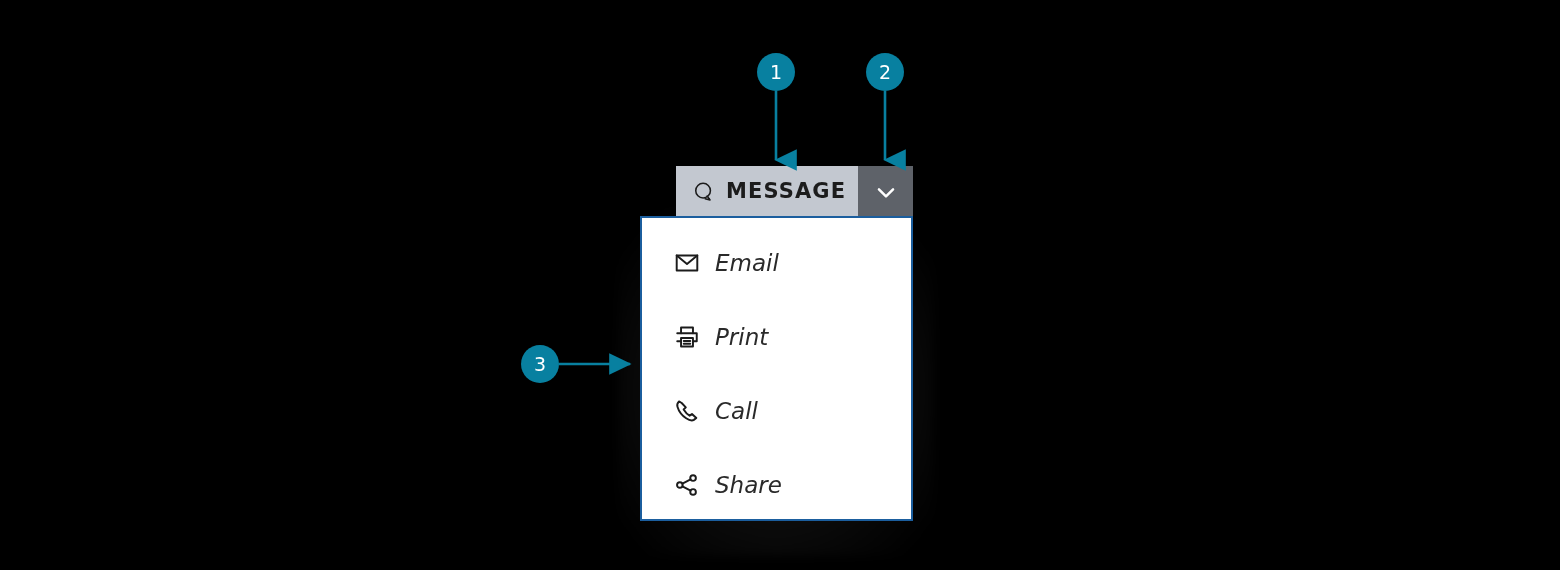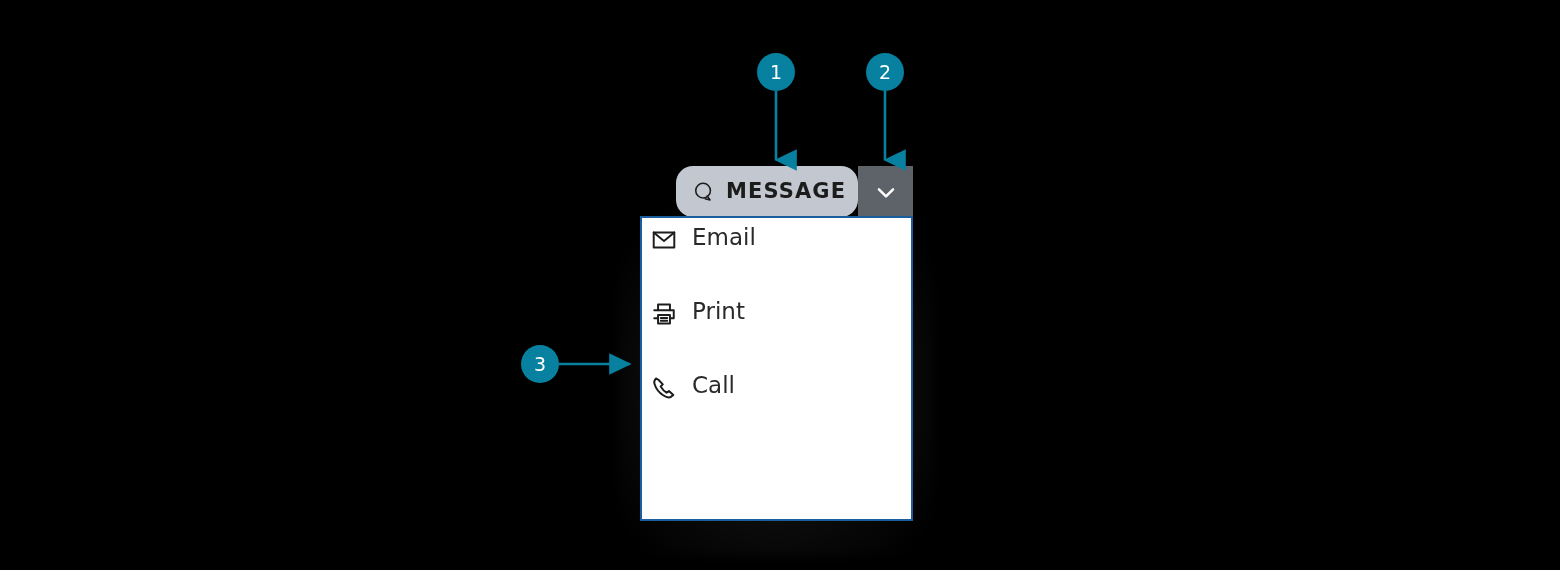--- a/index.html
+++ b/index.html
@@ -32,21 +32,20 @@
     left:676px;top:166px;
     width:237px;height:51px;
     display:flex;align-items:stretch;
   }
   .btn-main{
     flex:0 0 182px;
     background:#c3c8d0;
     display:flex;align-items:center;
     padding-left:17px;
     box-sizing:border-box;
-    border-radius:17px;
   }
   .btn-main .bubble-icon{
     width:22px;height:22px;
     flex:0 0 22px;
     display:block;
     margin-right:11px;
   }
   .btn-label{
     font-size:21px;
     font-weight:700;
@@ -70,24 +69,25 @@
     background:#ffffff;
     border:2px solid #1b5e9e;
     box-sizing:border-box;
     overflow:hidden;
   }
   .menu-item{
     position:absolute;
     left:0;
     width:100%;
     height:74px;
-    display:flex;
-    padding-left:8px;
+    display:flex;align-items:center;
+    padding-left:31px;
     box-sizing:border-box;
     background:transparent;
+    font-style:italic;
   }
   .menu-item:nth-of-type(1){top:8px;}
   .menu-item:nth-of-type(2){top:82px;}
   .menu-item:nth-of-type(3){top:156px;}
   .menu-item:nth-of-type(4){top:230px;}
   .mi-icon{
     width:28px;height:28px;flex:0 0 28px;
     display:flex;align-items:center;justify-content:center;
     margin-right:14px;
   }
@@ -170,20 +170,32 @@
       <span class="mi-icon">
         <svg viewBox="0 0 24 24" width="26" height="26" fill="none" stroke="#1c1c1c" stroke-width="1.8" stroke-linecap="round" stroke-linejoin="round">
           <path d="M4.6 3.2 C3.3 4.4 2.6 6.1 3.2 8.1 C4.3 11.9 7.4 16.2 11.2 18.7
                    C13.9 20.5 16.6 21.3 18.3 20.2 L20.6 18.4 L16.6 14.7 L14.4 16.3
                    C12.6 15.3 10.3 12.9 8.9 10.6 L10.9 8.6 L7.1 4.6 Z"></path>
         </svg>
       </span>
       <span class="mi-label">Call</span>
     </div>
 
+    <div class="menu-item">
+      <span class="mi-icon">
+        <svg viewBox="0 0 24 24" width="26" height="26" fill="none" stroke="#1c1c1c" stroke-width="1.8" stroke-linecap="round" stroke-linejoin="round">
+          <circle cx="17.6" cy="5.6" r="2.6"></circle>
+          <circle cx="17.6" cy="18.4" r="2.6"></circle>
+          <circle cx="5.4" cy="12" r="2.6"></circle>
+          <path d="M7.8 10.8 L15.3 6.9"></path>
+          <path d="M7.8 13.2 L15.3 17.1"></path>
+        </svg>
+      </span>
+      <span class="mi-label">Share</span>
+    </div>
 
   </div>
 
   <svg class="callout-svg" viewBox="0 0 1560 570">
     <defs>
       <marker id="ar-down" markerWidth="9" markerHeight="9" refX="4.5" refY="8" orient="auto" markerUnits="strokeWidth">
         <path d="M0.4,0 L8.6,0 L4.5,8.6 Z" fill="#0880a0"></path>
       </marker>
       <marker id="ar-right" markerWidth="9" markerHeight="9" refX="8" refY="4.5" orient="auto" markerUnits="strokeWidth">
         <path d="M0,0.4 L0,8.6 L8.6,4.5 Z" fill="#0880a0"></path>

